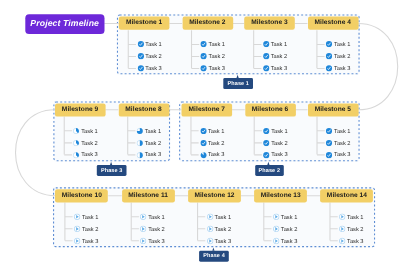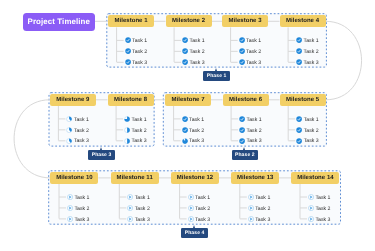--- a/index.html
+++ b/index.html
@@ -3,24 +3,24 @@
 <meta charset="utf-8">
 <title>Project Timeline</title>
 <style>
   html,body{margin:0;padding:0;}
   body{width:375px;height:251px;background:#ffffff;
        font-family:"Liberation Sans",sans-serif;overflow:hidden;
        -webkit-font-smoothing:antialiased;
        text-rendering:geometricPrecision;}
   #stage{position:relative;width:375px;height:251px;}
 
-  .title-badge{position:absolute;background:#8b5cf6;color:#ffffff;
+  .title-badge{position:absolute;background:#6d28d9;color:#ffffff;
        border-radius:3.5px;font-weight:bold;font-size:7.9px;letter-spacing:.1px;
        display:flex;align-items:center;justify-content:center;
-       white-space:nowrap;}
+       white-space:nowrap;font-style:italic;}
 
   .connectors{position:absolute;left:0;top:0;width:375px;height:251px;
        pointer-events:none;z-index:5;}
   #groups{position:absolute;left:0;top:0;width:375px;height:251px;z-index:1;}
   #content{position:absolute;left:0;top:0;width:375px;height:251px;z-index:10;}
 
   .phase-group{position:absolute;background:#f9fbfd;box-sizing:border-box;
        border-radius:2px;}
   #dashes{position:absolute;left:0;top:0;width:375px;height:251px;z-index:3;
        pointer-events:none;}

